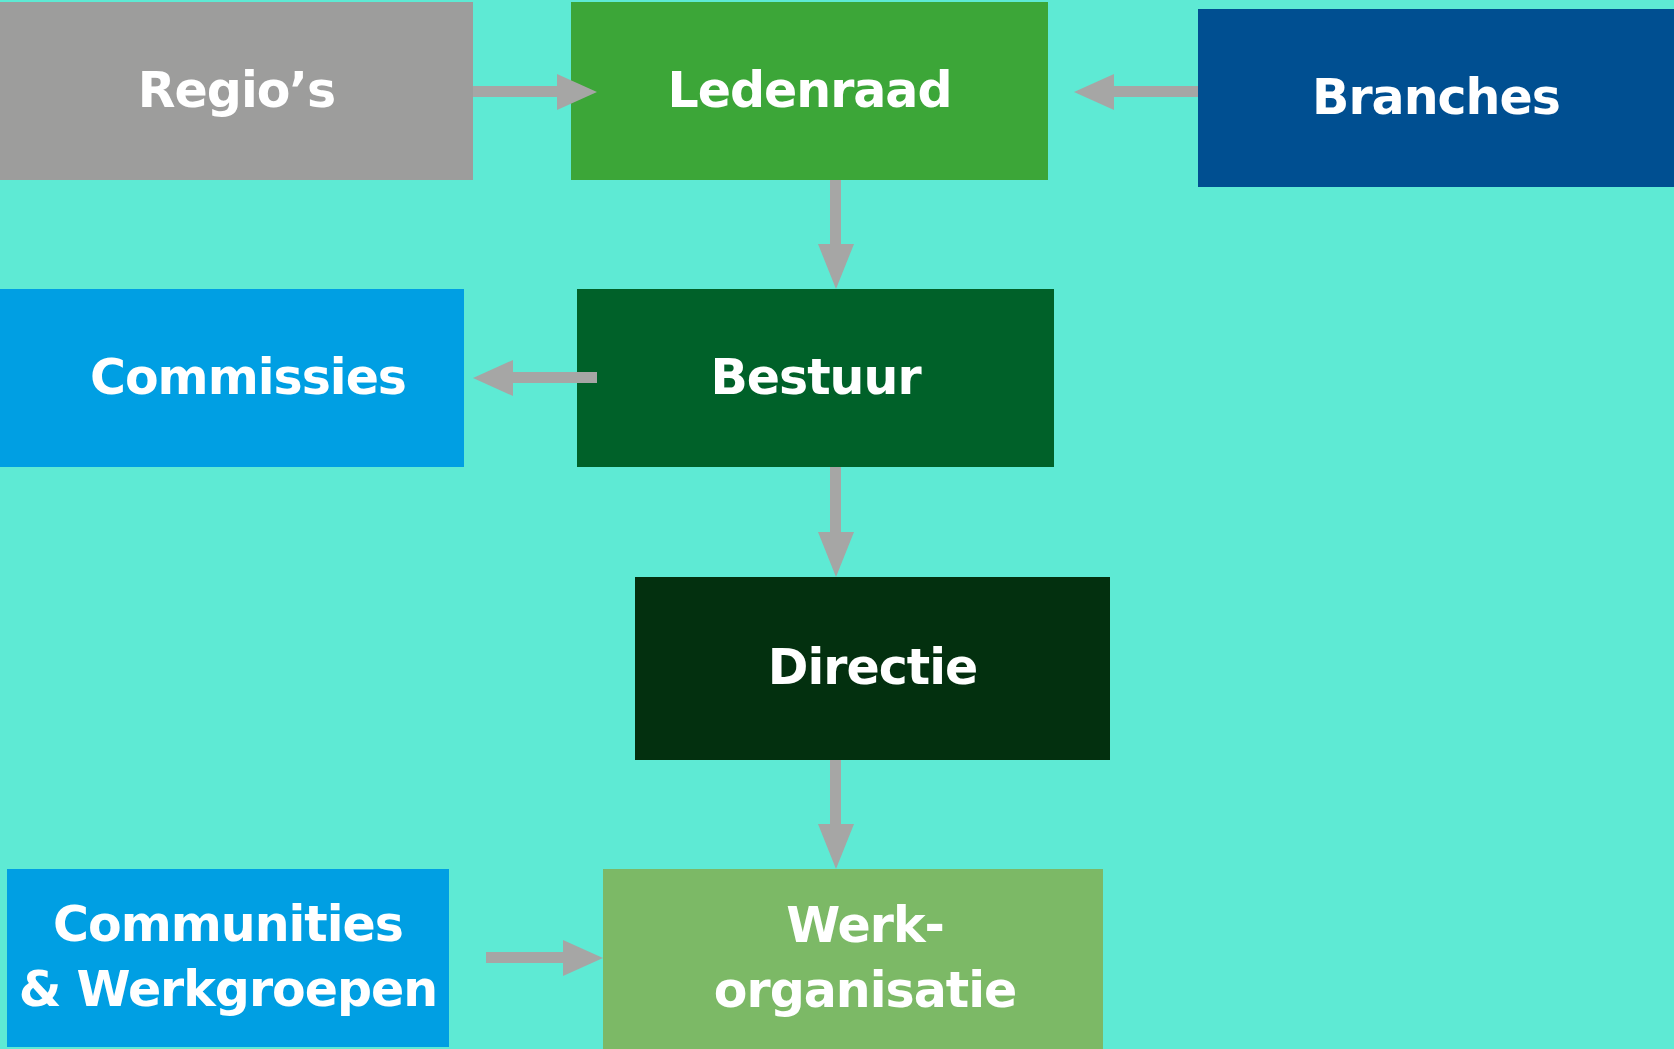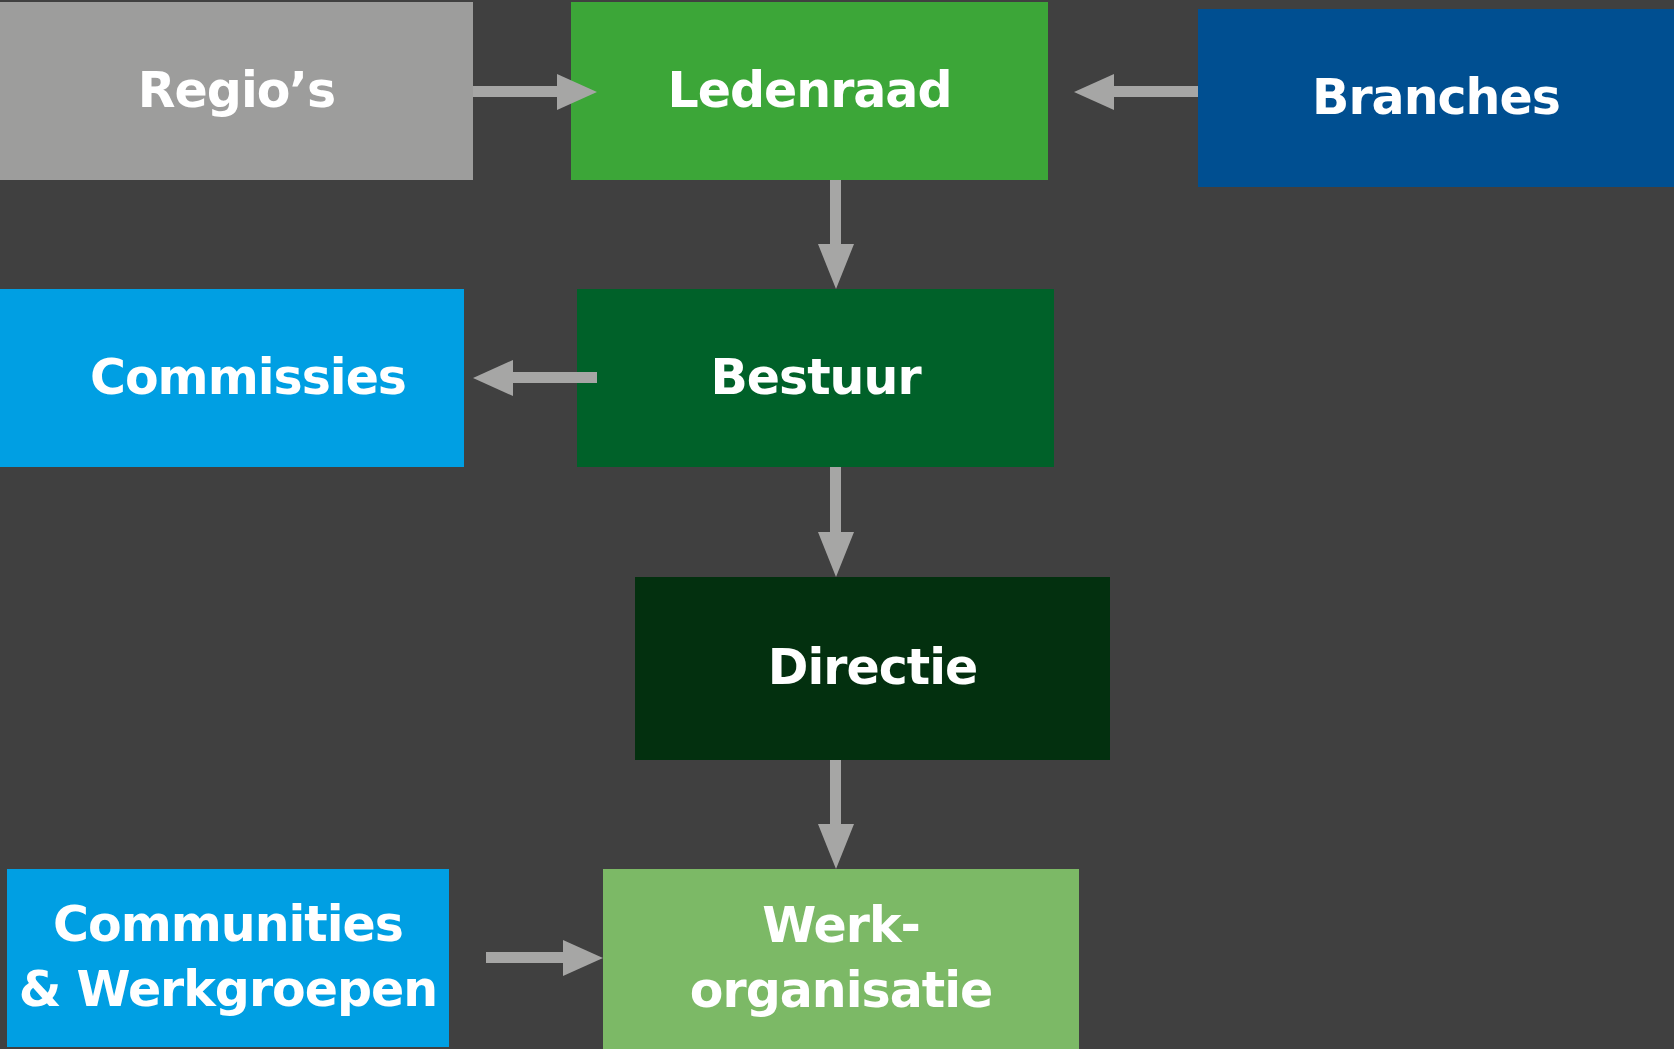--- a/index.html
+++ b/index.html
@@ -5,21 +5,21 @@
   html, body { margin: 0; padding: 0; }
   body {
     width: 1674px; height: 1049px;
     background: #ffffff;
     font-family: "DejaVu Sans", "Liberation Sans", sans-serif;
     overflow: hidden;
   }
   .canvas {
     position: relative;
     width: 1674px; height: 1049px;
-    background: #404040;
+    background: #5eead4;
   }
   .node {
     position: absolute;
     display: flex;
     align-items: center;
     justify-content: center;
     color: #ffffff;
     font-weight: bold;
     font-size: 49px;
     letter-spacing: -1px;
@@ -28,21 +28,21 @@
     white-space: pre-line;
   }
   
   .n-regios        { left: 0px;    top: 2px;   width: 473px; height: 178px; }
   .n-ledenraad     { left: 571px;  top: 2px;   width: 477px; height: 178px; }
   .n-branches      { left: 1198px; top: 9px;   width: 476px; height: 178px; }
   .n-commissies    { left: 0px;    top: 289px; width: 432px; height: 178px; padding-left: 32px; }
   .n-bestuur       { left: 577px;  top: 289px; width: 477px; height: 178px; }
   .n-directie      { left: 603px;  top: 577px; width: 475px; height: 183px; }
   .n-communities   { left: 7px;    top: 869px; width: 442px; height: 178px; }
-  .n-werkorg       { left: 603px;  top: 869px; width: 476px; height: 180px; }
+  .n-werkorg       { left: 603px;  top: 869px; width: 476px; height: 180px; padding-left: 24px; }
 
   
   .shaft {
     position: absolute;
     background: var(--arrow-color, #a6a6a5);
   }
   .head {
     position: absolute;
     width: 0; height: 0;
   }

